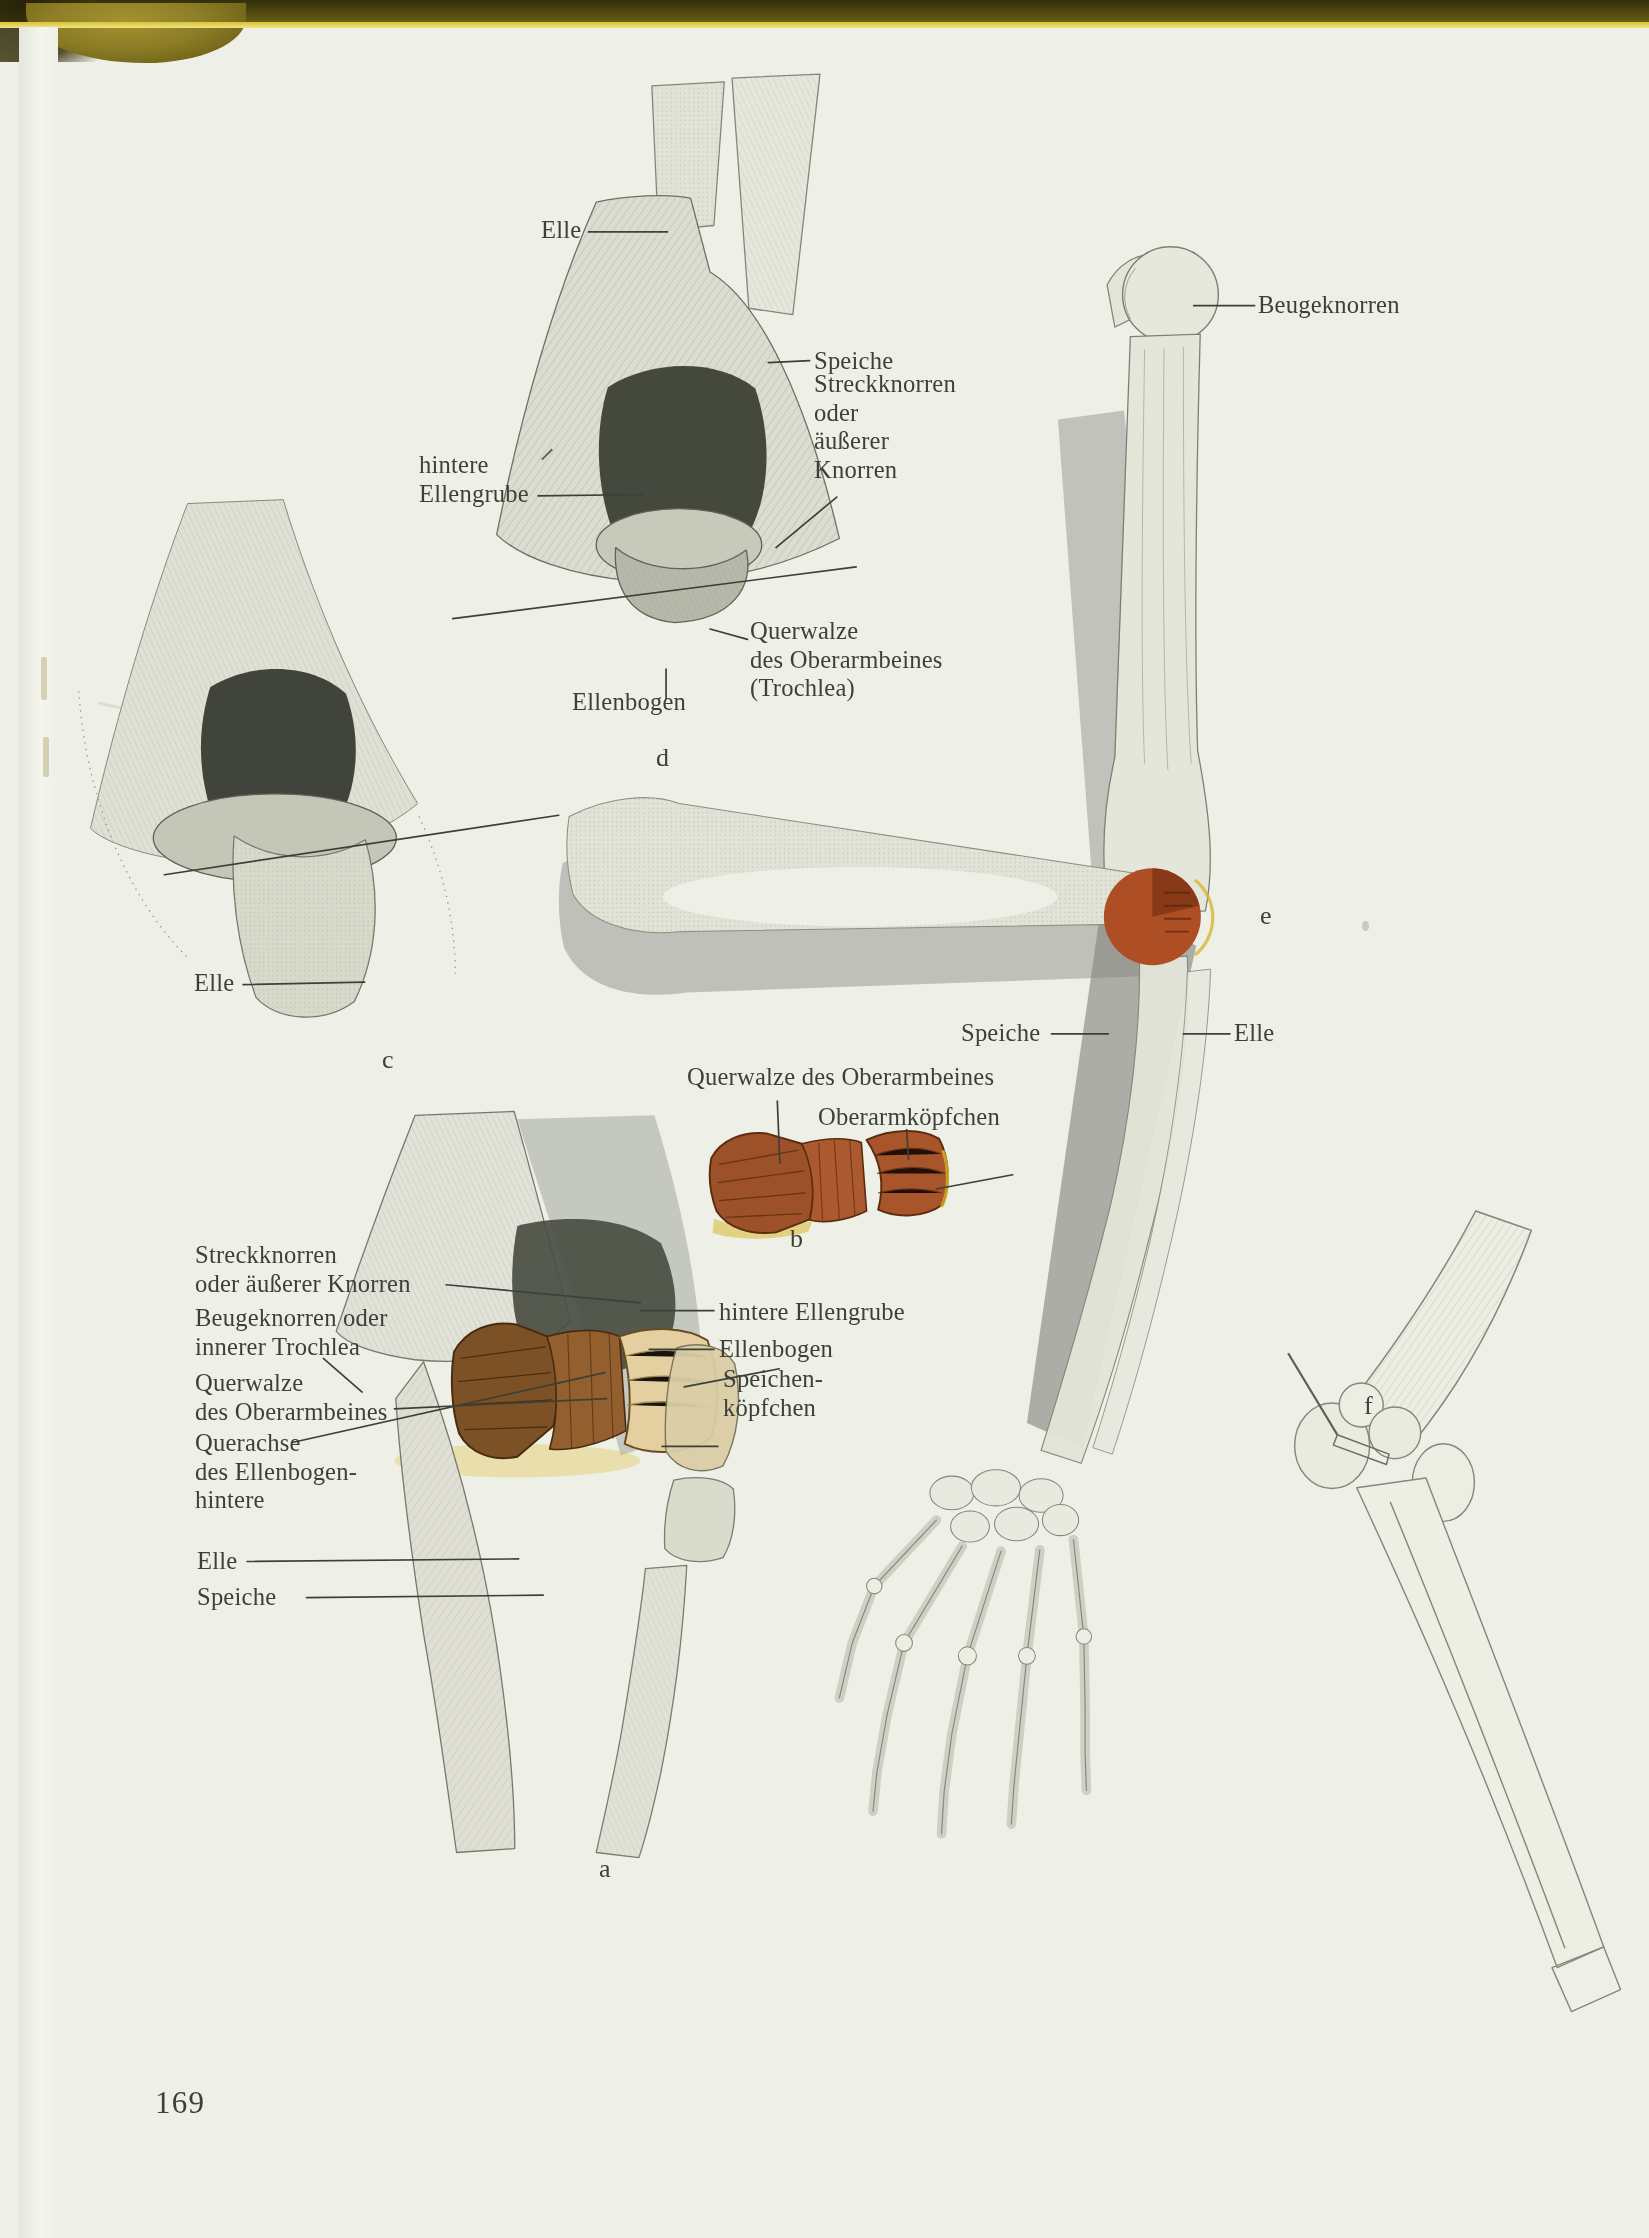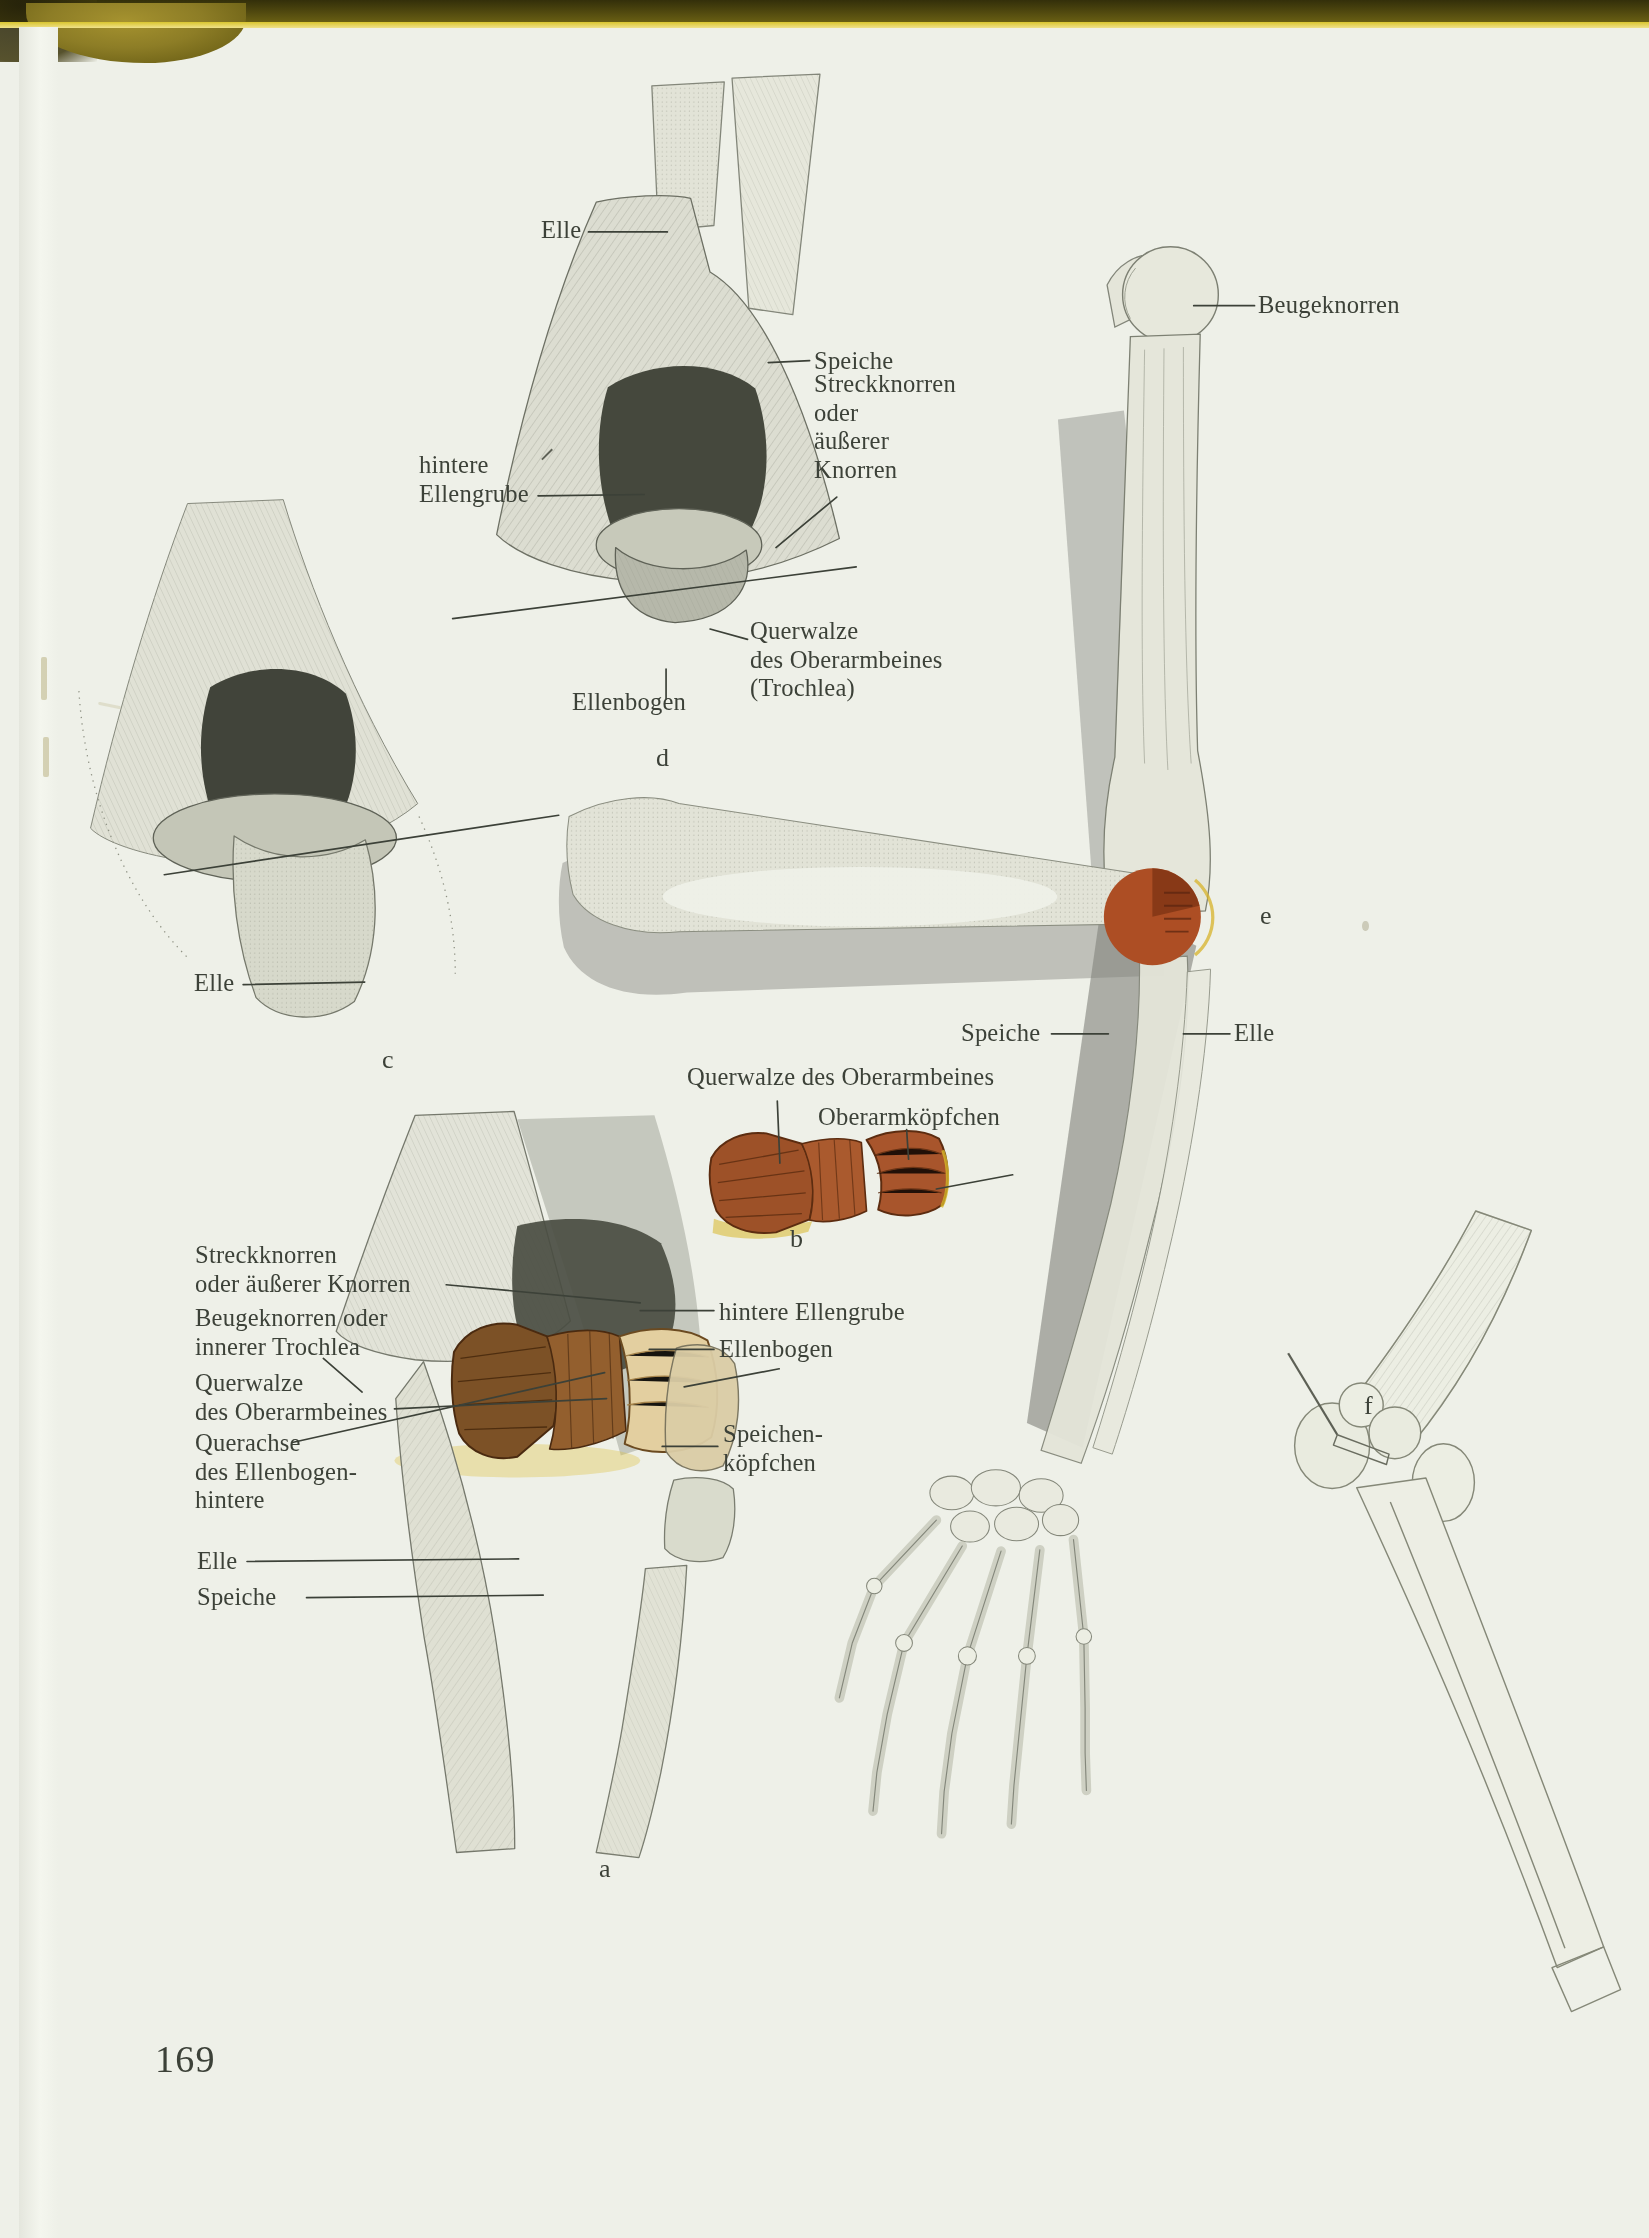--- a/index.html
+++ b/index.html
@@ -20,21 +20,21 @@
   .corner-dark{position:absolute;left:0;top:0;width:97px;height:62px;
     background:radial-gradient(ellipse at 20% 10%,#23200a,#3c360c 70%,transparent 100%);opacity:.85;}
   .left-seam{position:absolute;left:19.4px;top:27px;width:39px;height:2212px;
     background:linear-gradient(90deg,#e4e6dd,#f4f6ee 55%,var(--paper,#eef0e8));}
   .thread{position:absolute;background:#c9c4a0;opacity:.75;border-radius:1.9px;}
   .speck{position:absolute;background:#a9a589;opacity:.5;border-radius:50%;}
   
   .lbl{position:absolute;font-size:24.6px;line-height:28.5px;color:var(--ink,#3c4138);
     white-space:pre-line;letter-spacing:0.2px;}
   .figletter{position:absolute;font-size:26px;line-height:26px;color:var(--ink,#3c4138);}
-  .pagenum{position:absolute;font-size:38px;line-height:28.5px;color:var(--ink,#3c4138);letter-spacing:1.3px;}
+  .pagenum{position:absolute;font-size:31px;line-height:28.5px;color:var(--ink,#3c4138);letter-spacing:1.3px;margin-top:44px;}
   svg{position:absolute;left:0;top:0;}
 </style>
 </head>
 <body>
 
 <div id="page">
 
   <div class="edge-band"></div>
   <div class="corner-dark"></div>
   <div class="corner-blob"></div>
@@ -240,21 +240,21 @@
 oder äußerer Knorren</div>
   <div class="lbl" style="left:195px;top:1304px;">Beugeknorren oder
 innerer Trochlea</div>
   <div class="lbl" style="left:195px;top:1369px;">Querwalze
 des Oberarmbeines</div>
   <div class="lbl" style="left:195px;top:1429px;">Querachse
 des Ellenbogen-
 hintere</div>
   <div class="lbl" style="left:719px;top:1298px;">hintere Ellengrube</div>
   <div class="lbl" style="left:719px;top:1335px;">Ellenbogen</div>
-  <div class="lbl" style="left:723px;top:1420px;">Speichen-
+  <div class="lbl" style="left:723px;top:1365px;">Speichen-
 köpfchen</div>
   <div class="lbl" style="left:197px;top:1547px;">Elle</div>
   <div class="lbl" style="left:197px;top:1583px;">Speiche</div>
 
   <div class="figletter" style="left:656px;top:745px;">d</div>
   <div class="figletter" style="left:382px;top:1047px;">c</div>
   <div class="figletter" style="left:1260px;top:903px;">e</div>
   <div class="figletter" style="left:790px;top:1226px;">b</div>
   <div class="figletter" style="left:599px;top:1856px;">a</div>
   <div class="figletter" style="left:1364px;top:1393px;">f</div>

